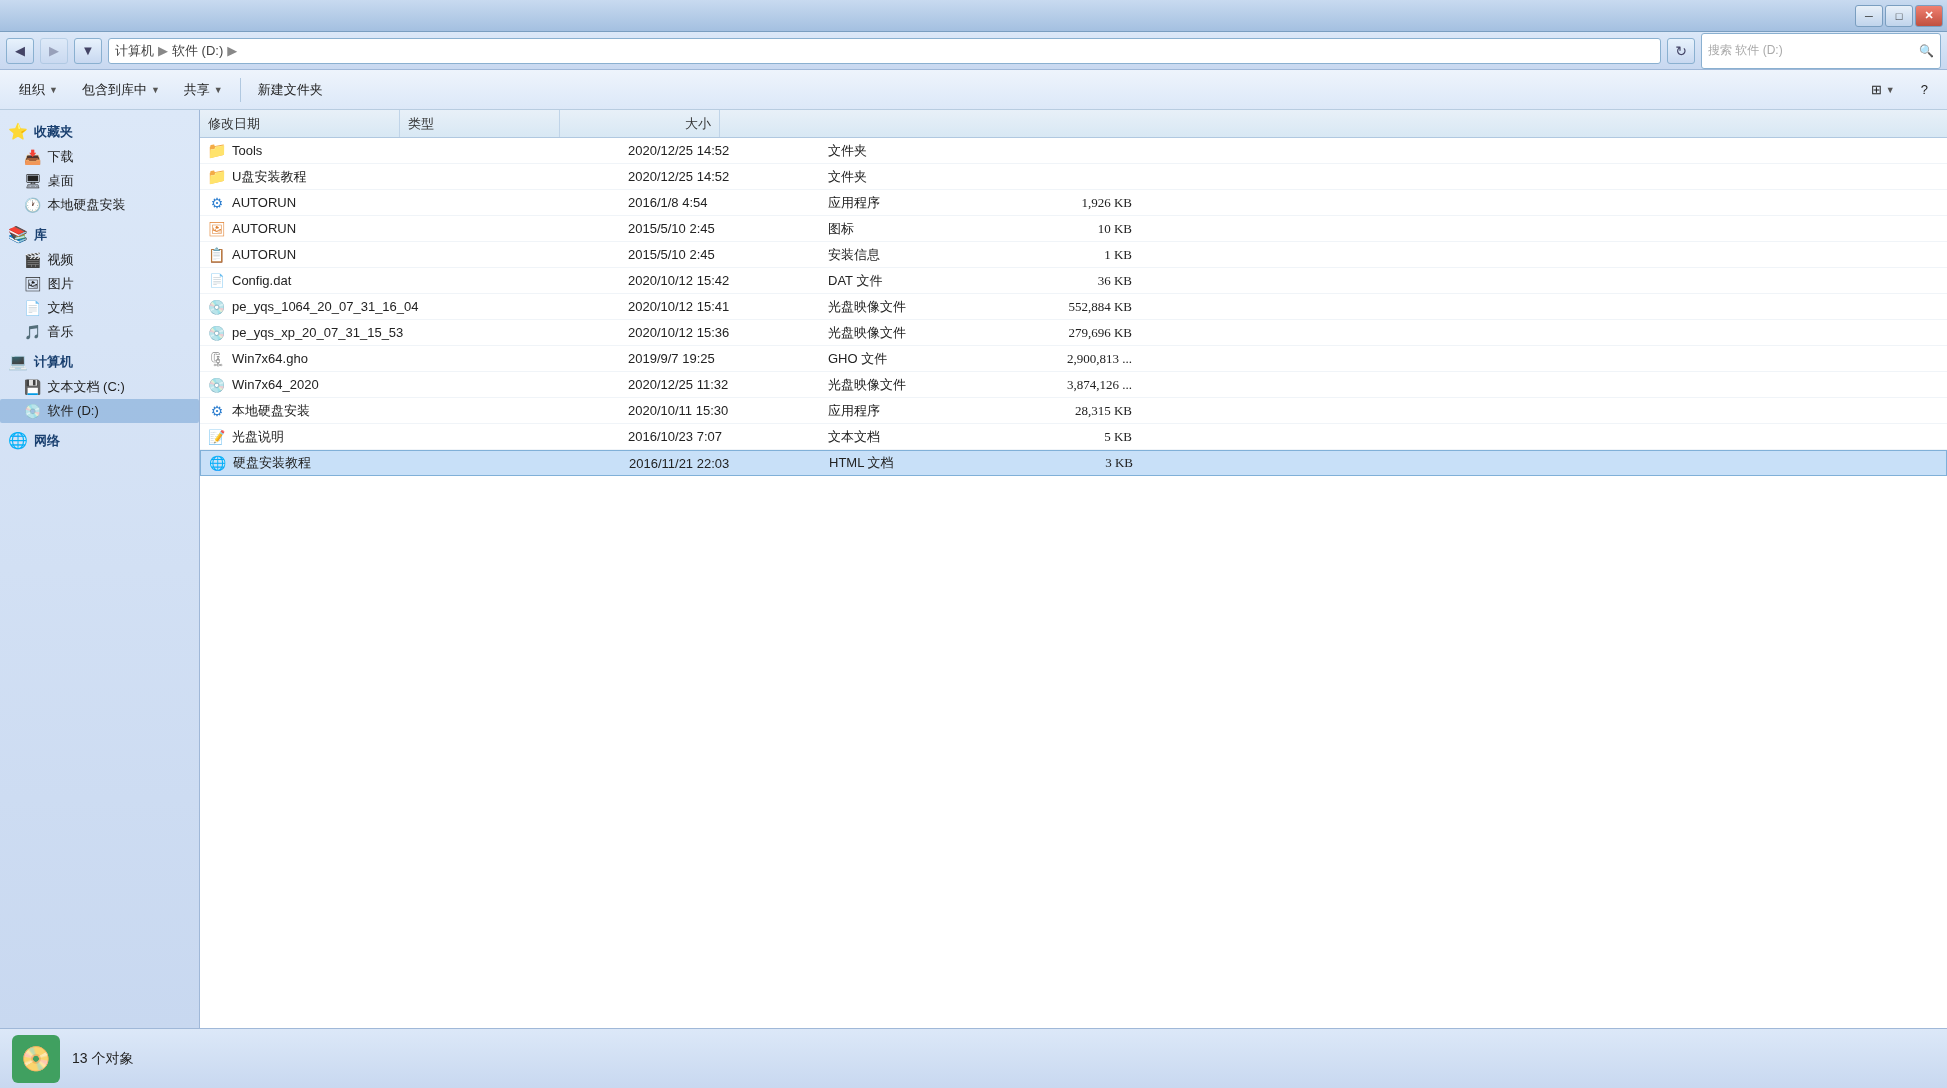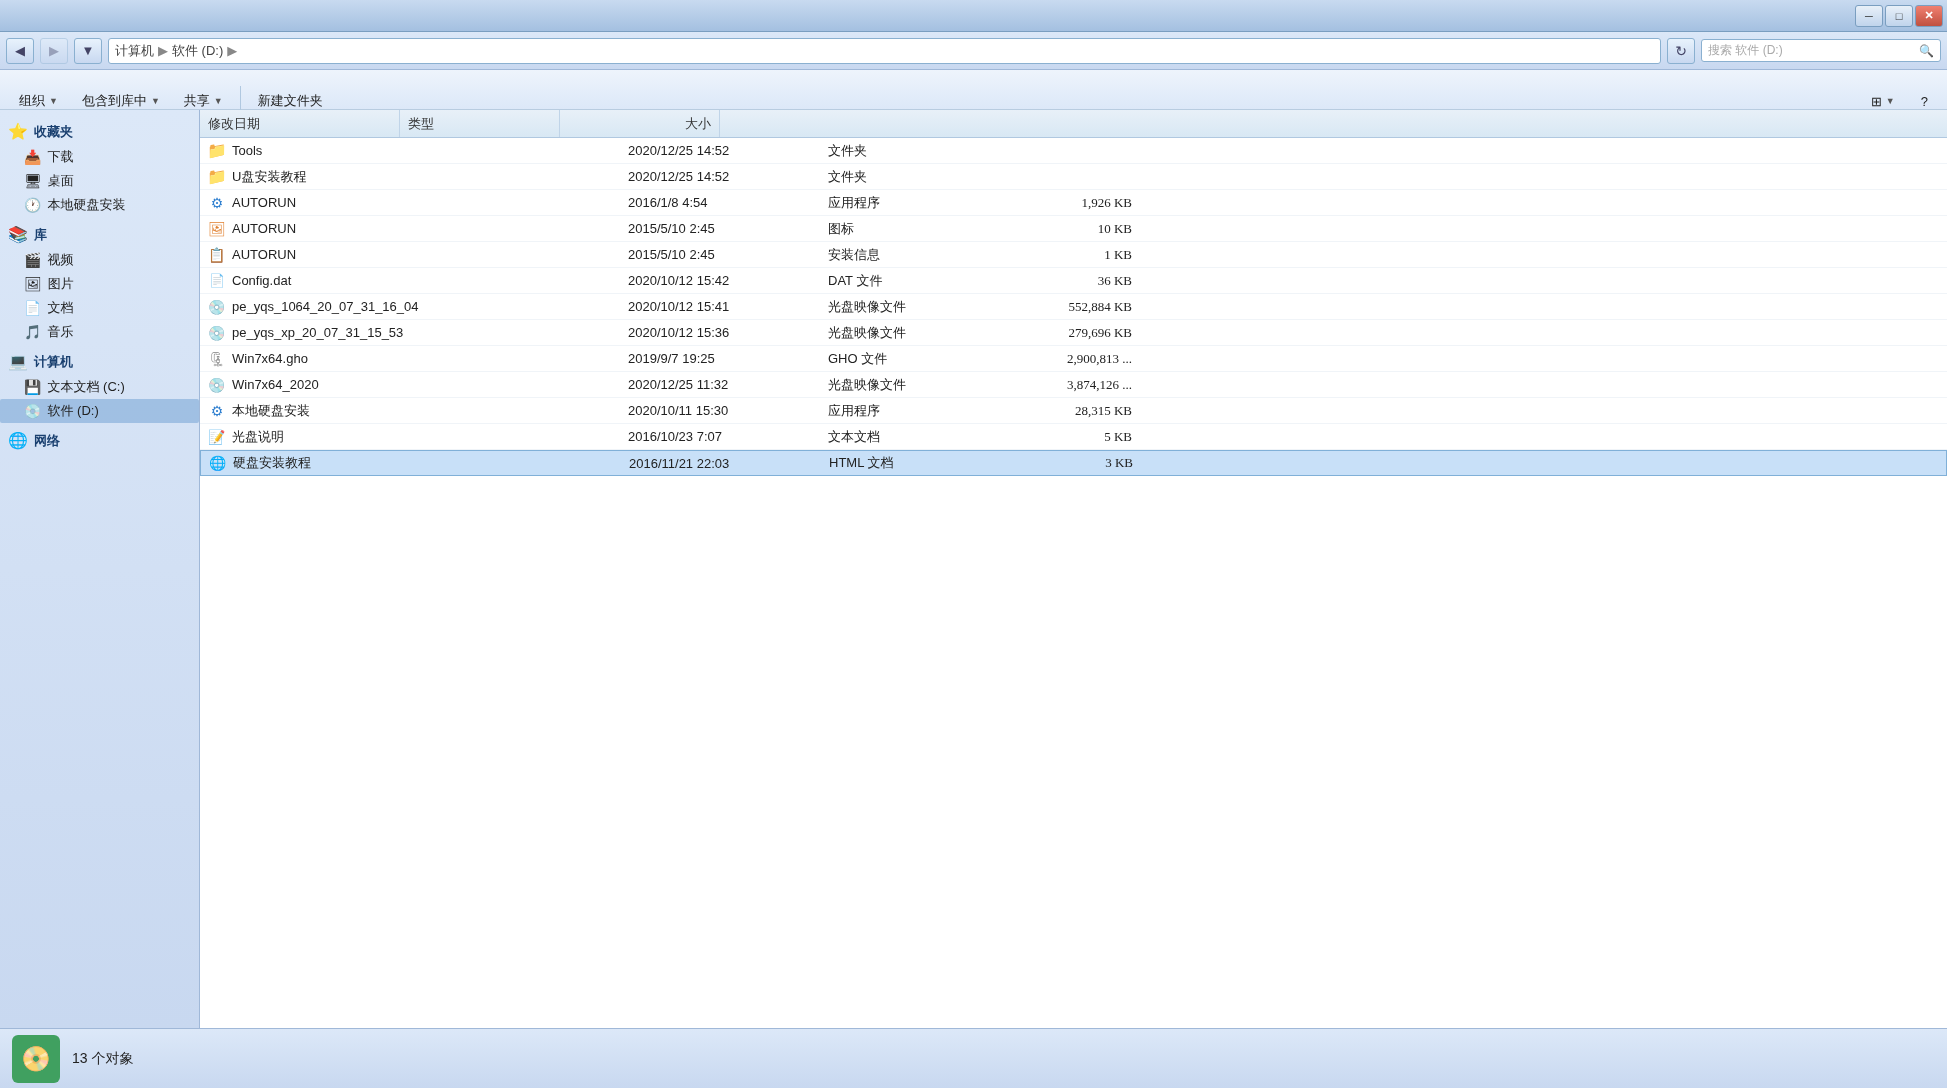--- a/index.html
+++ b/index.html
@@ -93,39 +93,39 @@
       border-radius: 3px;
       display: flex;
       align-items: center;
       justify-content: center;
       cursor: pointer;
       font-size: 14px;
       color: #446;
     }
     .search-bar {
       width: 240px;
-      height: 23px;
+      height: 36px;
       background: #fff;
       border: 1px solid #8ab0d0;
       border-radius: 3px;
       display: flex;
       align-items: center;
       padding: 0 6px;
       font-size: 12px;
       color: #999;
     }
     .search-icon { margin-left: auto; color: #668; }
 
     
     .toolbar {
       height: 40px;
       background: linear-gradient(to bottom, #eef4fc, #dce8f8);
       border-bottom: 1px solid #b8cce0;
       display: flex;
-      align-items: flex-start;
+      align-items: center;
       padding: 16px 8px;
       gap: 2px;
     }
     .toolbar-btn {
       height: 30px;
       padding: 0 10px;
       background: transparent;
       border: 1px solid transparent;
       border-radius: 3px;
       display: flex;

